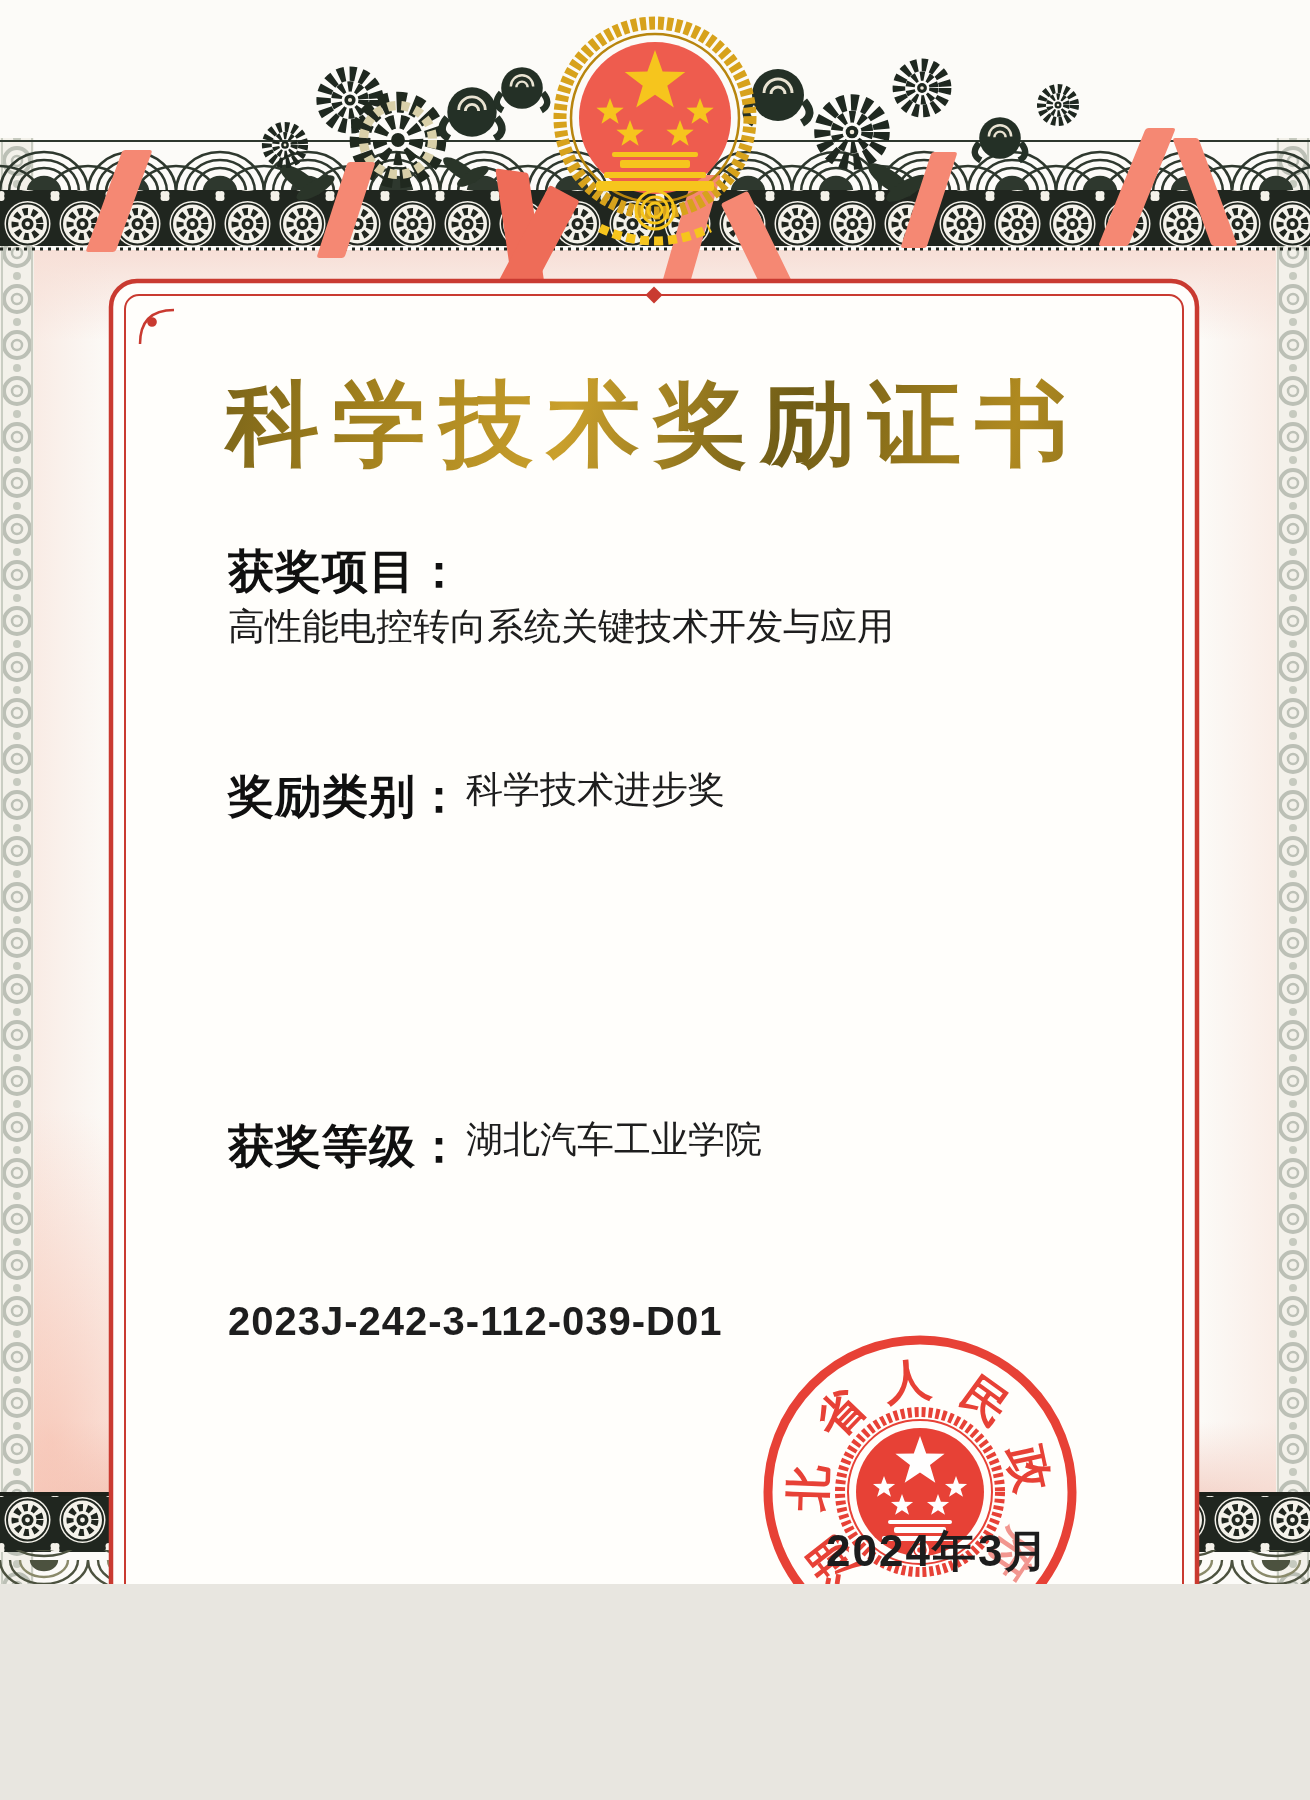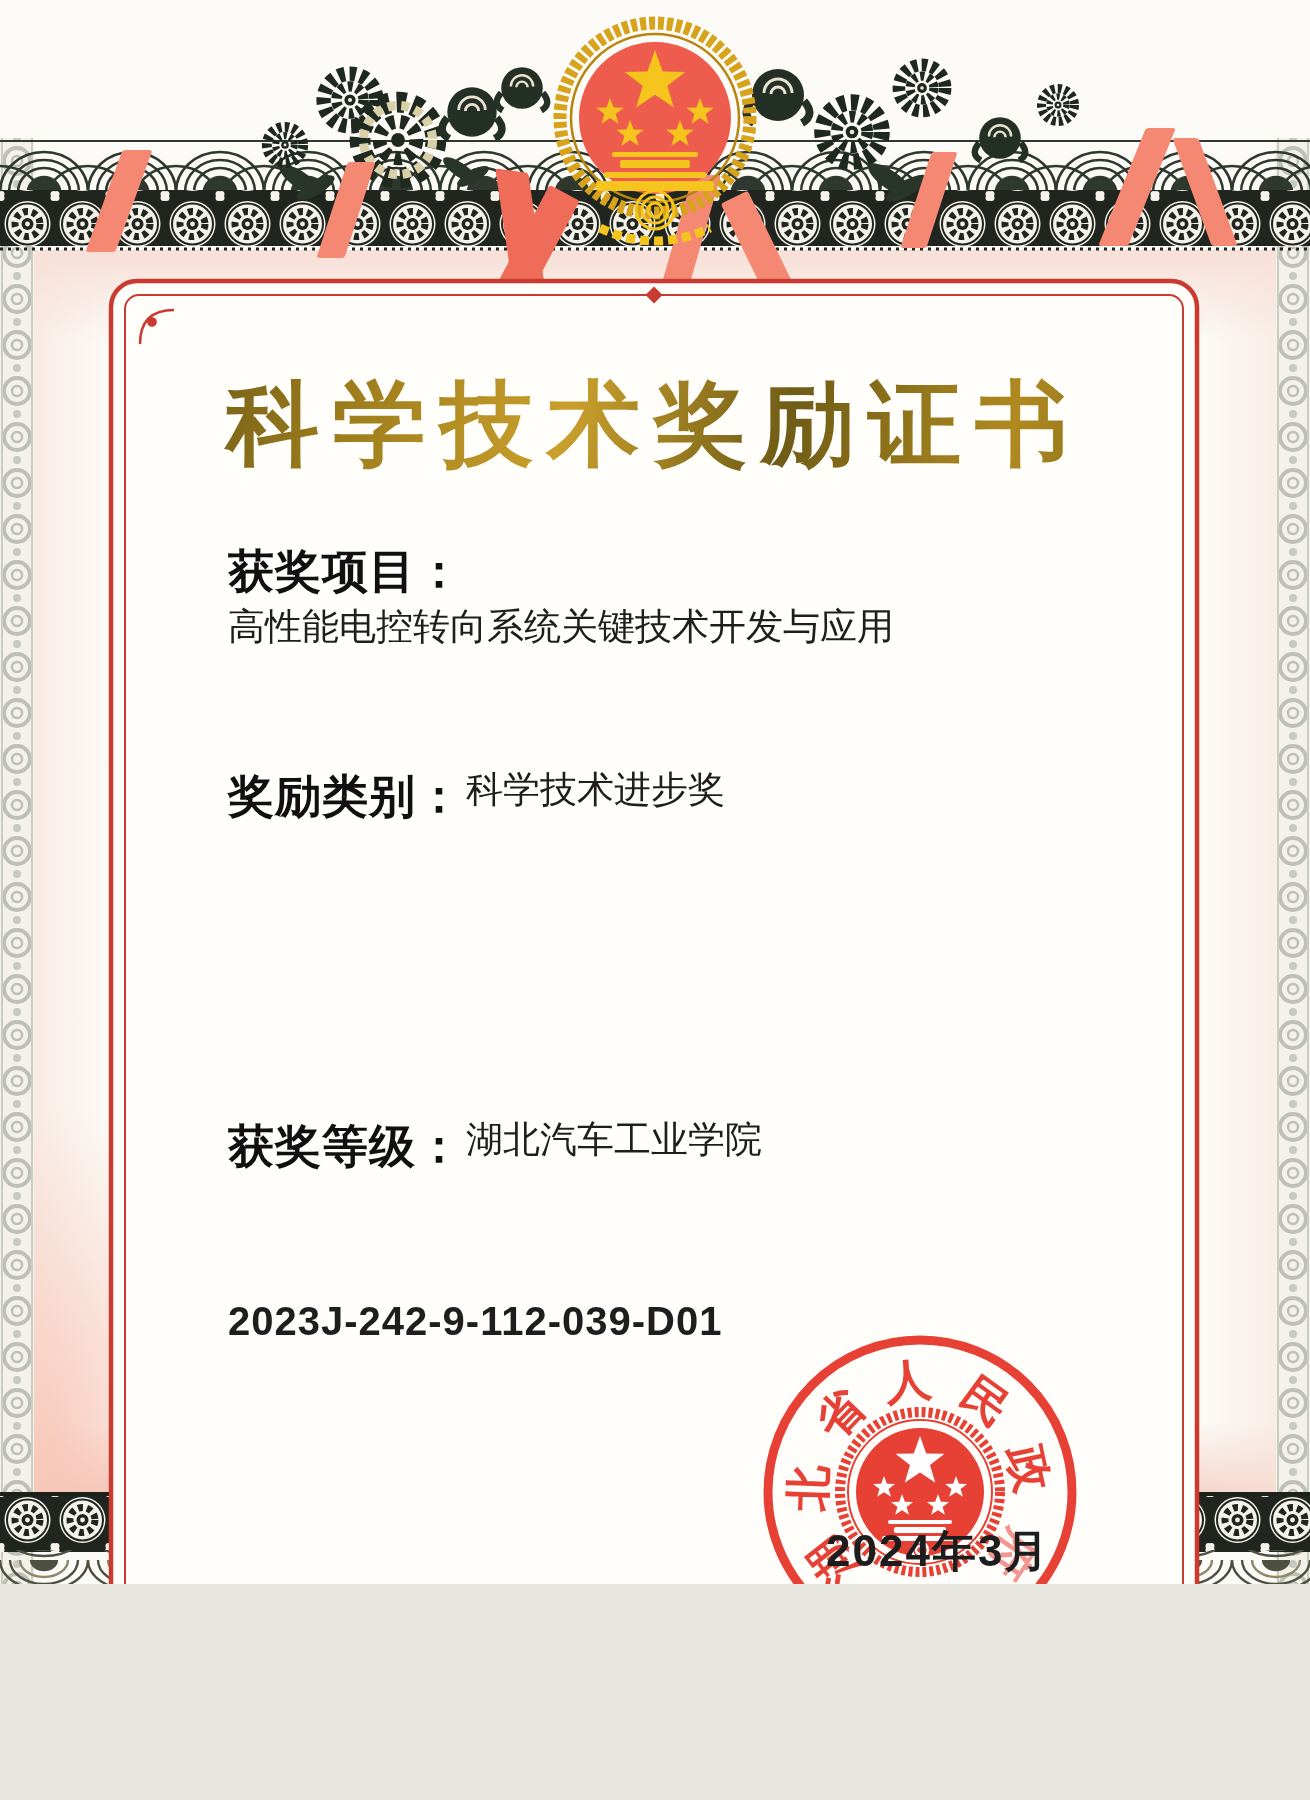--- a/index.html
+++ b/index.html
@@ -234,21 +234,21 @@
       <span class="lbl">奖励类别：</span>
       <div class="val">科学技术进步奖</div>
     </div>
     <div class="field f3">
     </div>
     <div class="field f4">
       <span class="lbl">获奖等级：</span>
       <div class="val">湖北汽车工业学院</div>
     </div>
     <div class="field f5">
-      <div class="val">2023J-242-9-112-039-D01</div>
+      <div class="val">2023J-242-3-112-039-D01</div>
     </div>
   </div>
 
   <svg class="seal" viewBox="0 0 336 336">
     <circle cx="168" cy="168" r="152" fill="none" stroke="#e6362a" stroke-width="9"></circle>
     <g fill="#e6362a" font-family="Liberation Serif, serif" font-size="46" font-weight="bold" text-anchor="middle">
       <g transform="rotate(-128 168 168)">
           <text x="168" y="72">湖</text>
         </g>
       <g transform="rotate(-88 168 168)">

